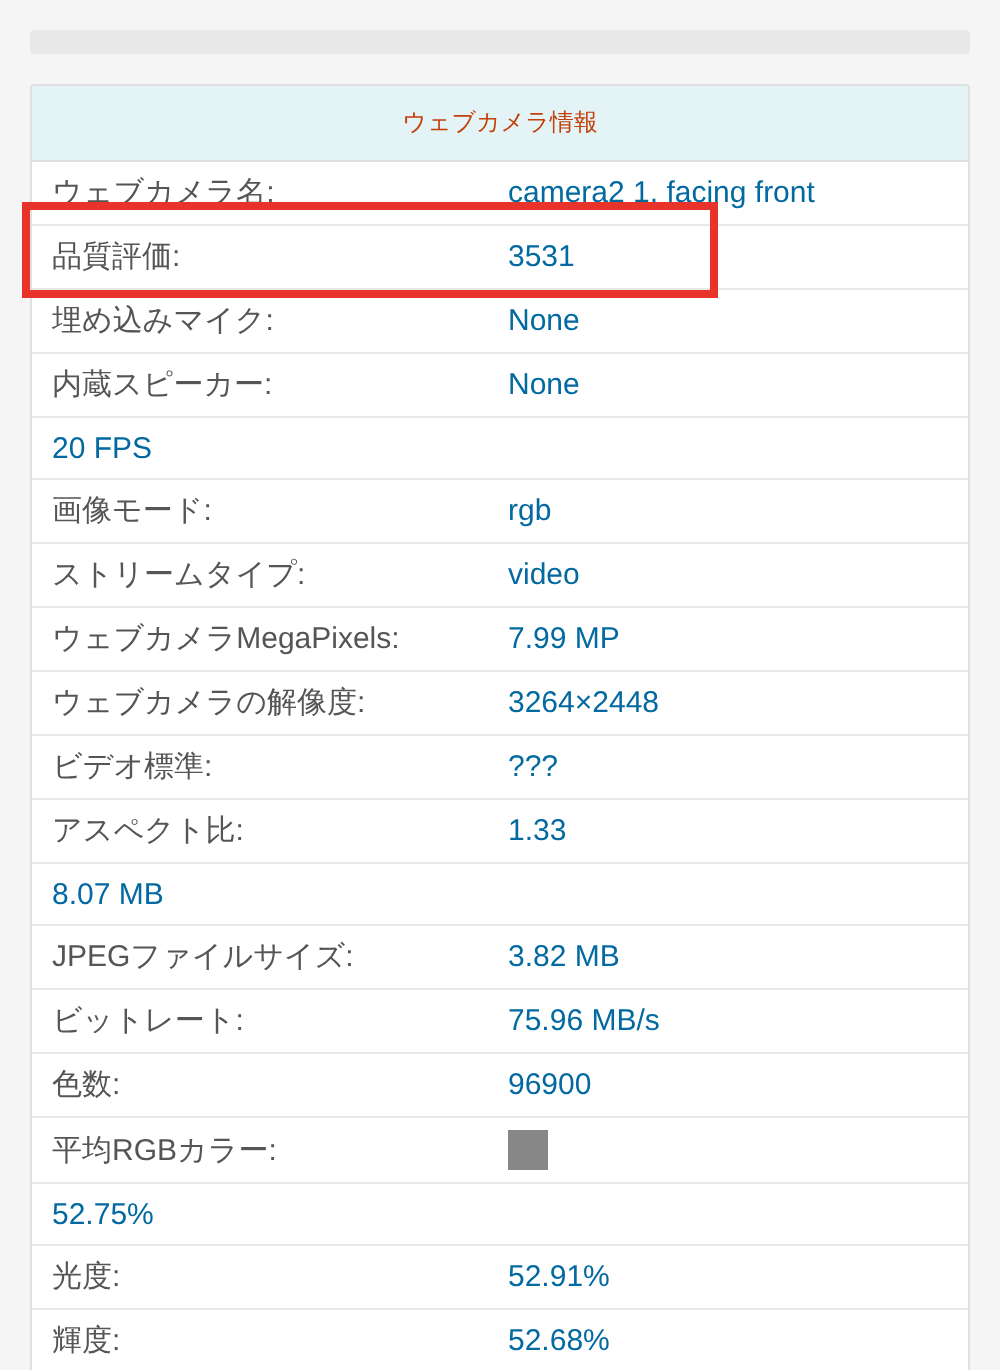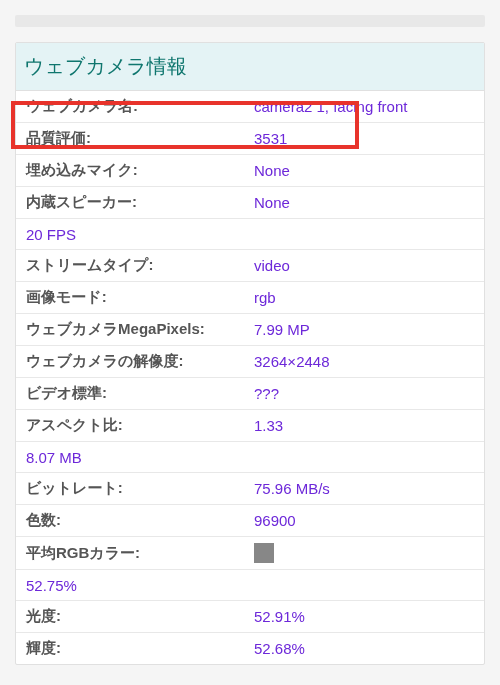--- a/index.html
+++ b/index.html
@@ -23,46 +23,46 @@
       margin-bottom: 15px;
     }
     .panel {
       background: #ffffff;
       border: 1px solid #e0e0e0;
       border-radius: 2px;
       overflow: hidden;
     }
     .panel-header {
       background: #e4f3f5;
+      text-align: center;
       padding: 10px 8px;
-      font-size: 20px;
-      color: #0f766e;
+      font-size: 12px;
+      color: #c2410c;
       border-bottom: 1px solid #e0e0e0;
       font-weight: 400;
     }
     .row {
       display: flex;
       padding: 6px 10px;
       border-bottom: 1px solid #e8e8e8;
       font-size: 15px;
       align-items: center;
       min-height: 31px;
       position: relative;
     }
     .row:last-child {
       border-bottom: none;
     }
     .label {
       flex: 0 0 228px;
       color: #555555;
-      font-weight: bold;
     }
     .value {
       flex: 1;
-      color: #6d28d9;
+      color: #0369a1;
     }
     .highlight-box {
       position: absolute;
       border: 4px solid #e8332b;
       width: 348px;
       height: 48px;
       left: 11px;
       top: 101px;
       pointer-events: none;
       z-index: 10;
@@ -96,45 +96,49 @@
         <div class="value">None</div>
       </div>
       <div class="row">
         <div class="label">内蔵スピーカー:</div>
         <div class="value">None</div>
       </div>
       <div class="row">
         <div class="value">20 FPS</div>
       </div>
       <div class="row">
+        <div class="label">画像モード:</div>
+        <div class="value">rgb</div>
+      </div>
+      <div class="row">
         <div class="label">ストリームタイプ:</div>
         <div class="value">video</div>
-      </div>
-      <div class="row">
-        <div class="label">画像モード:</div>
-        <div class="value">rgb</div>
       </div>
       <div class="row">
         <div class="label">ウェブカメラMegaPixels:</div>
         <div class="value">7.99 MP</div>
       </div>
       <div class="row">
         <div class="label">ウェブカメラの解像度:</div>
         <div class="value">3264×2448</div>
       </div>
       <div class="row">
         <div class="label">ビデオ標準:</div>
         <div class="value">???</div>
       </div>
       <div class="row">
         <div class="label">アスペクト比:</div>
         <div class="value">1.33</div>
       </div>
       <div class="row">
         <div class="value">8.07 MB</div>
+      </div>
+      <div class="row">
+        <div class="label">JPEGファイルサイズ:</div>
+        <div class="value">3.82 MB</div>
       </div>
       <div class="row">
         <div class="label">ビットレート:</div>
         <div class="value">75.96 MB/s</div>
       </div>
       <div class="row">
         <div class="label">色数:</div>
         <div class="value">96900</div>
       </div>
       <div class="row">

